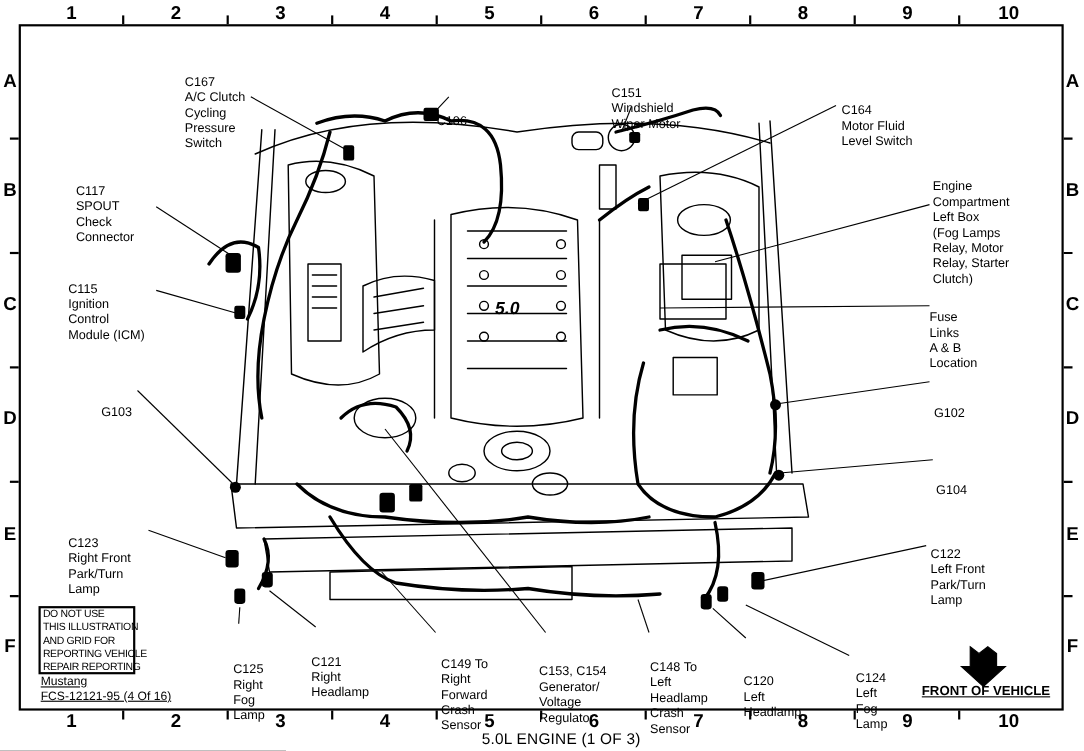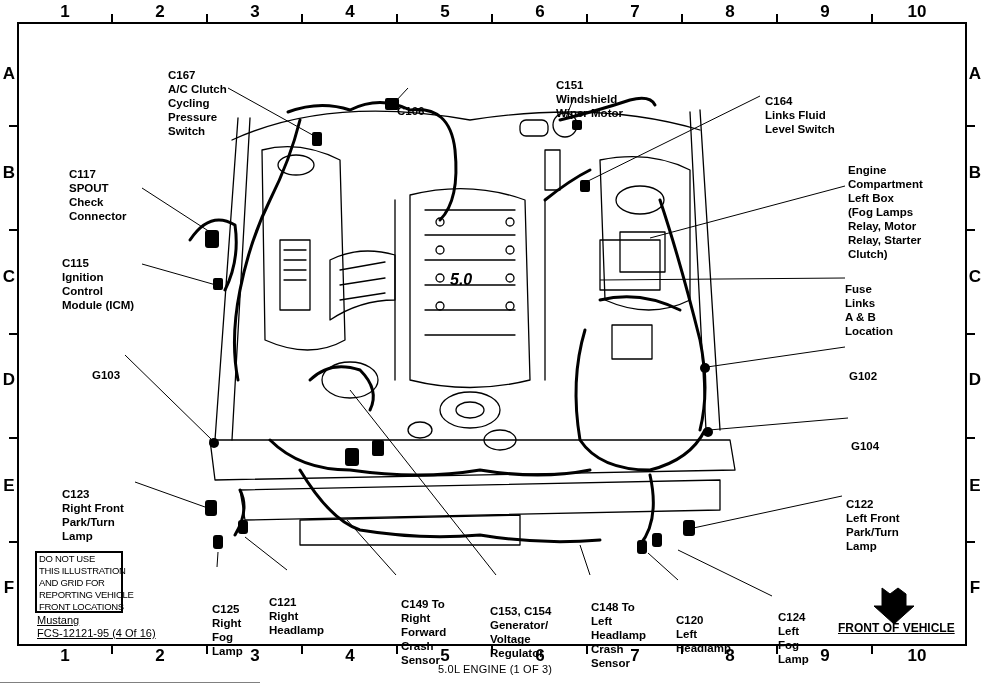--- a/index.html
+++ b/index.html
@@ -2,28 +2,28 @@
 <html><head>
 <meta charset="utf-8">
 <style>
   html, body { margin: 0; padding: 0; background: #ffffff; }
   body { width: 985px; height: 683px; position: relative; overflow: hidden;
          font-family: "Liberation Sans", "DejaVu Sans", sans-serif; color: #000; }
   .frame { position: absolute; left: 17px; top: 22px; width: 950px; height: 624px;
            border: 2px solid #000; box-sizing: border-box; }
   .col-num { position: absolute; font-weight: bold; font-size: 17px; width: 30px; text-align: center; }
   .row-let { position: absolute; font-weight: bold; font-size: 17px; width: 16px; text-align: center; }
-  .lbl { position: absolute; font-weight: bold; font-size: 11.5px; line-height: 14px; white-space: pre; }
+  .lbl { position: absolute; font-weight: normal; font-size: 11.5px; line-height: 14px; white-space: pre; }
   .lbl span { display: block; }
   .notice { position: absolute; left: 35px; top: 551px; width: 88px; height: 62px;
             border: 2px solid #000; font-family: "Liberation Sans Narrow", "Liberation Sans", sans-serif;
             font-size: 9.5px; line-height: 12px; padding: 0 2px; box-sizing: border-box; letter-spacing: -0.3px; }
   .notice span { display: block; white-space: nowrap; }
   .foot { position: absolute; font-size: 11px; line-height: 13px; text-decoration: underline; }
-  .caption { position: absolute; left: 438px; top: 663px; font-size: 11px; letter-spacing: 0.2px; }
+  .caption { position: absolute; left: 438px; top: 663px; font-size: 14px; letter-spacing: 0.2px; }
   .front { position: absolute; left: 838px; top: 621px; font-weight: bold; font-size: 12px;
            text-decoration: underline; }
   svg.art { position: absolute; left: 0; top: 0; }
 </style>
 </head>
 <body>
 
 <svg class="art" width="985" height="683" viewBox="0 0 985 683">
   <g fill="none" stroke="#000" stroke-width="1.3" stroke-linejoin="round" stroke-linecap="round">
 
@@ -219,21 +219,21 @@
 <div class="lbl" style="left:168px;top:40px">
   <span>C167</span><span>A/C Clutch</span><span>Cycling</span><span>Pressure</span><span>Switch</span>
 </div>
 <div class="lbl" style="left:397px;top:76px">
   <span>C106</span>
 </div>
 <div class="lbl" style="left:556px;top:50px">
   <span>C151</span><span>Windshield</span><span>Wiper Motor</span>
 </div>
 <div class="lbl" style="left:765px;top:66px">
-  <span>C164</span><span>Links Fluid</span><span>Level Switch</span>
+  <span>C164</span><span>Motor Fluid</span><span>Level Switch</span>
 </div>
 <div class="lbl" style="left:69px;top:139px">
   <span>C117</span><span>SPOUT</span><span>Check</span><span>Connector</span>
 </div>
 <div class="lbl" style="left:848px;top:135px">
   <span>Engine</span><span>Compartment</span><span>Left Box</span><span>(Fog Lamps</span><span>Relay, Motor</span><span>Relay, Starter</span><span>Clutch)</span>
 </div>
 <div class="lbl" style="left:62px;top:228px">
   <span>C115</span><span>Ignition</span><span>Control</span><span>Module (ICM)</span>
 </div>
@@ -251,21 +251,21 @@
 </div>
 <div class="lbl" style="left:62px;top:459px">
   <span>C123</span><span>Right Front</span><span>Park/Turn</span><span>Lamp</span>
 </div>
 <div class="lbl" style="left:846px;top:469px">
   <span>C122</span><span>Left Front</span><span>Park/Turn</span><span>Lamp</span>
 </div>
 <div class="lbl" style="left:212px;top:574px">
   <span>C125</span><span>Right</span><span>Fog</span><span>Lamp</span>
 </div>
-<div class="lbl" style="left:269px;top:567px">
+<div class="lbl" style="left:283px;top:567px">
   <span>C121</span><span>Right</span><span>Headlamp</span>
 </div>
 <div class="lbl" style="left:401px;top:569px">
   <span>C149 To</span><span>Right</span><span>Forward</span><span>Crash</span><span>Sensor</span>
 </div>
 <div class="lbl" style="left:490px;top:576px">
   <span>C153, C154</span><span>Generator/</span><span>Voltage</span><span>Regulator</span>
 </div>
 <div class="lbl" style="left:591px;top:572px">
   <span>C148 To</span><span>Left</span><span>Headlamp</span><span>Crash</span><span>Sensor</span>
@@ -275,19 +275,19 @@
 </div>
 <div class="lbl" style="left:778px;top:582px">
   <span>C124</span><span>Left</span><span>Fog</span><span>Lamp</span>
 </div>
 
 <div class="notice">
   <span>DO NOT USE</span>
     <span>THIS ILLUSTRATION</span>
     <span>AND GRID FOR</span>
     <span>REPORTING VEHICLE</span>
-    <span>FRONT LOCATIONS</span>
+    <span>REPAIR REPORTING</span>
 </div>
 <div class="foot" style="left:37px;top:614px">Mustang</div>
 <div class="foot" style="left:37px;top:627px">FCS-12121-95 (4 Of 16)</div>
 
 <div class="front">FRONT OF VEHICLE</div>
 <div class="caption">5.0L ENGINE (1 OF 3)</div>
 
 </body></html>

